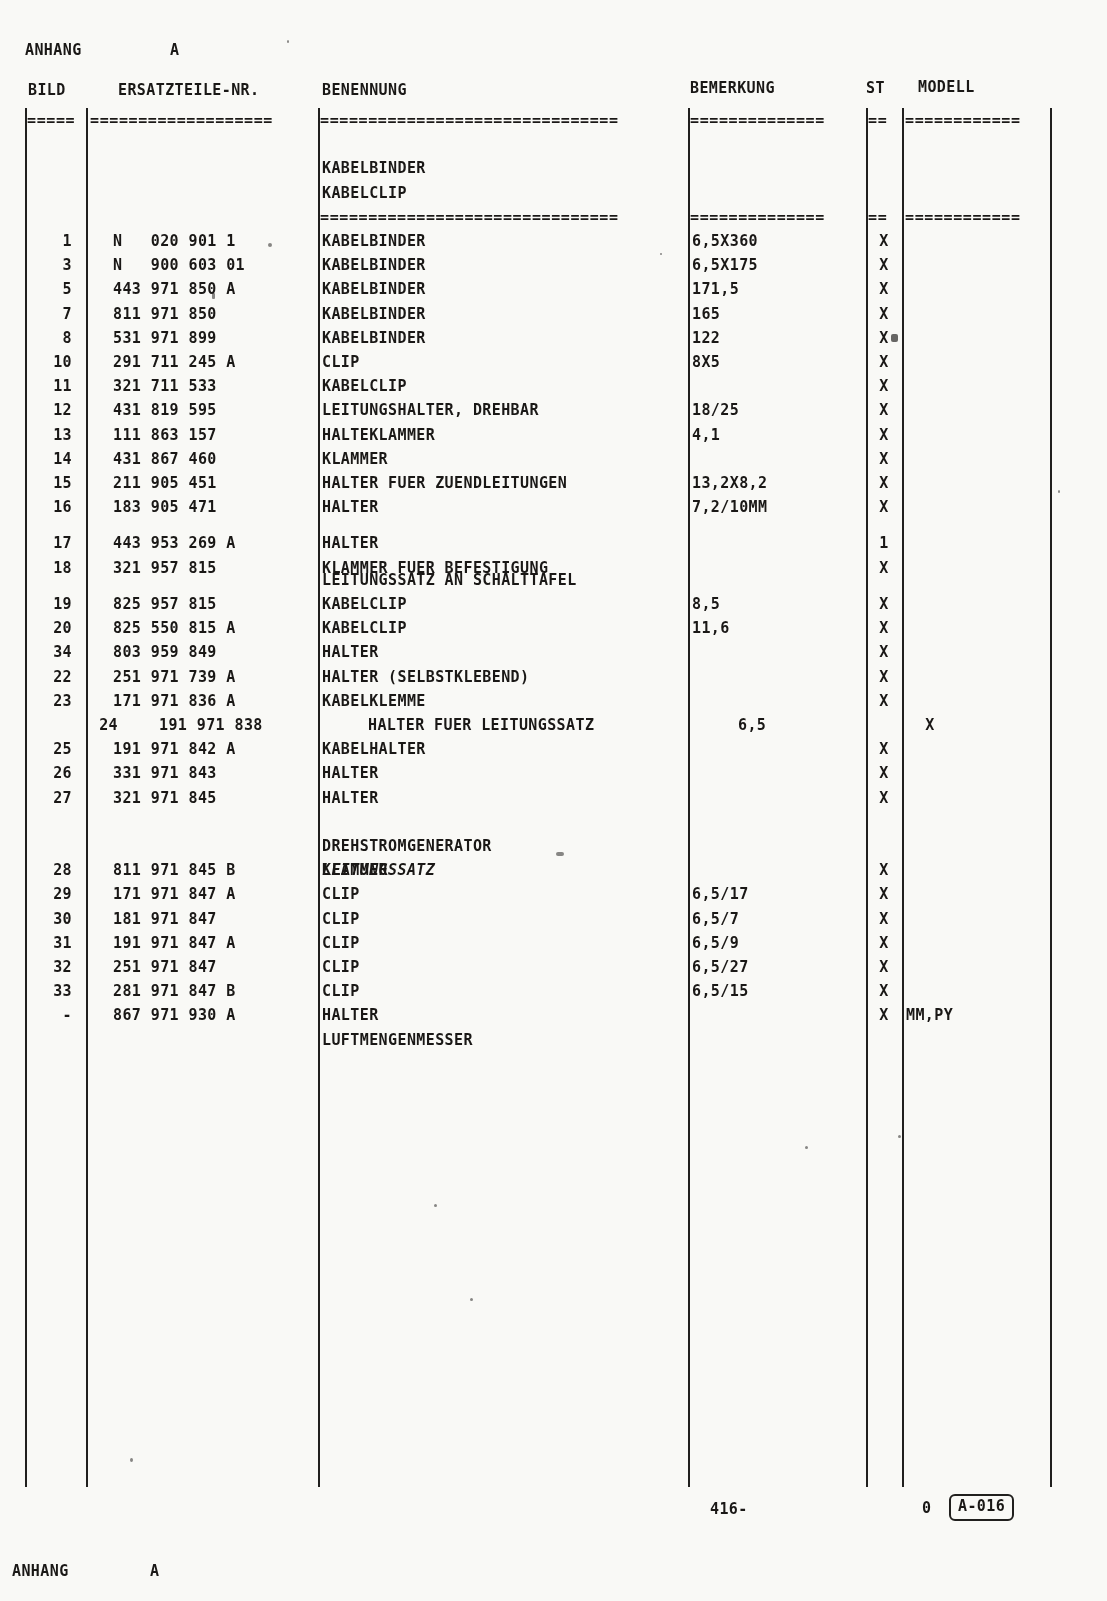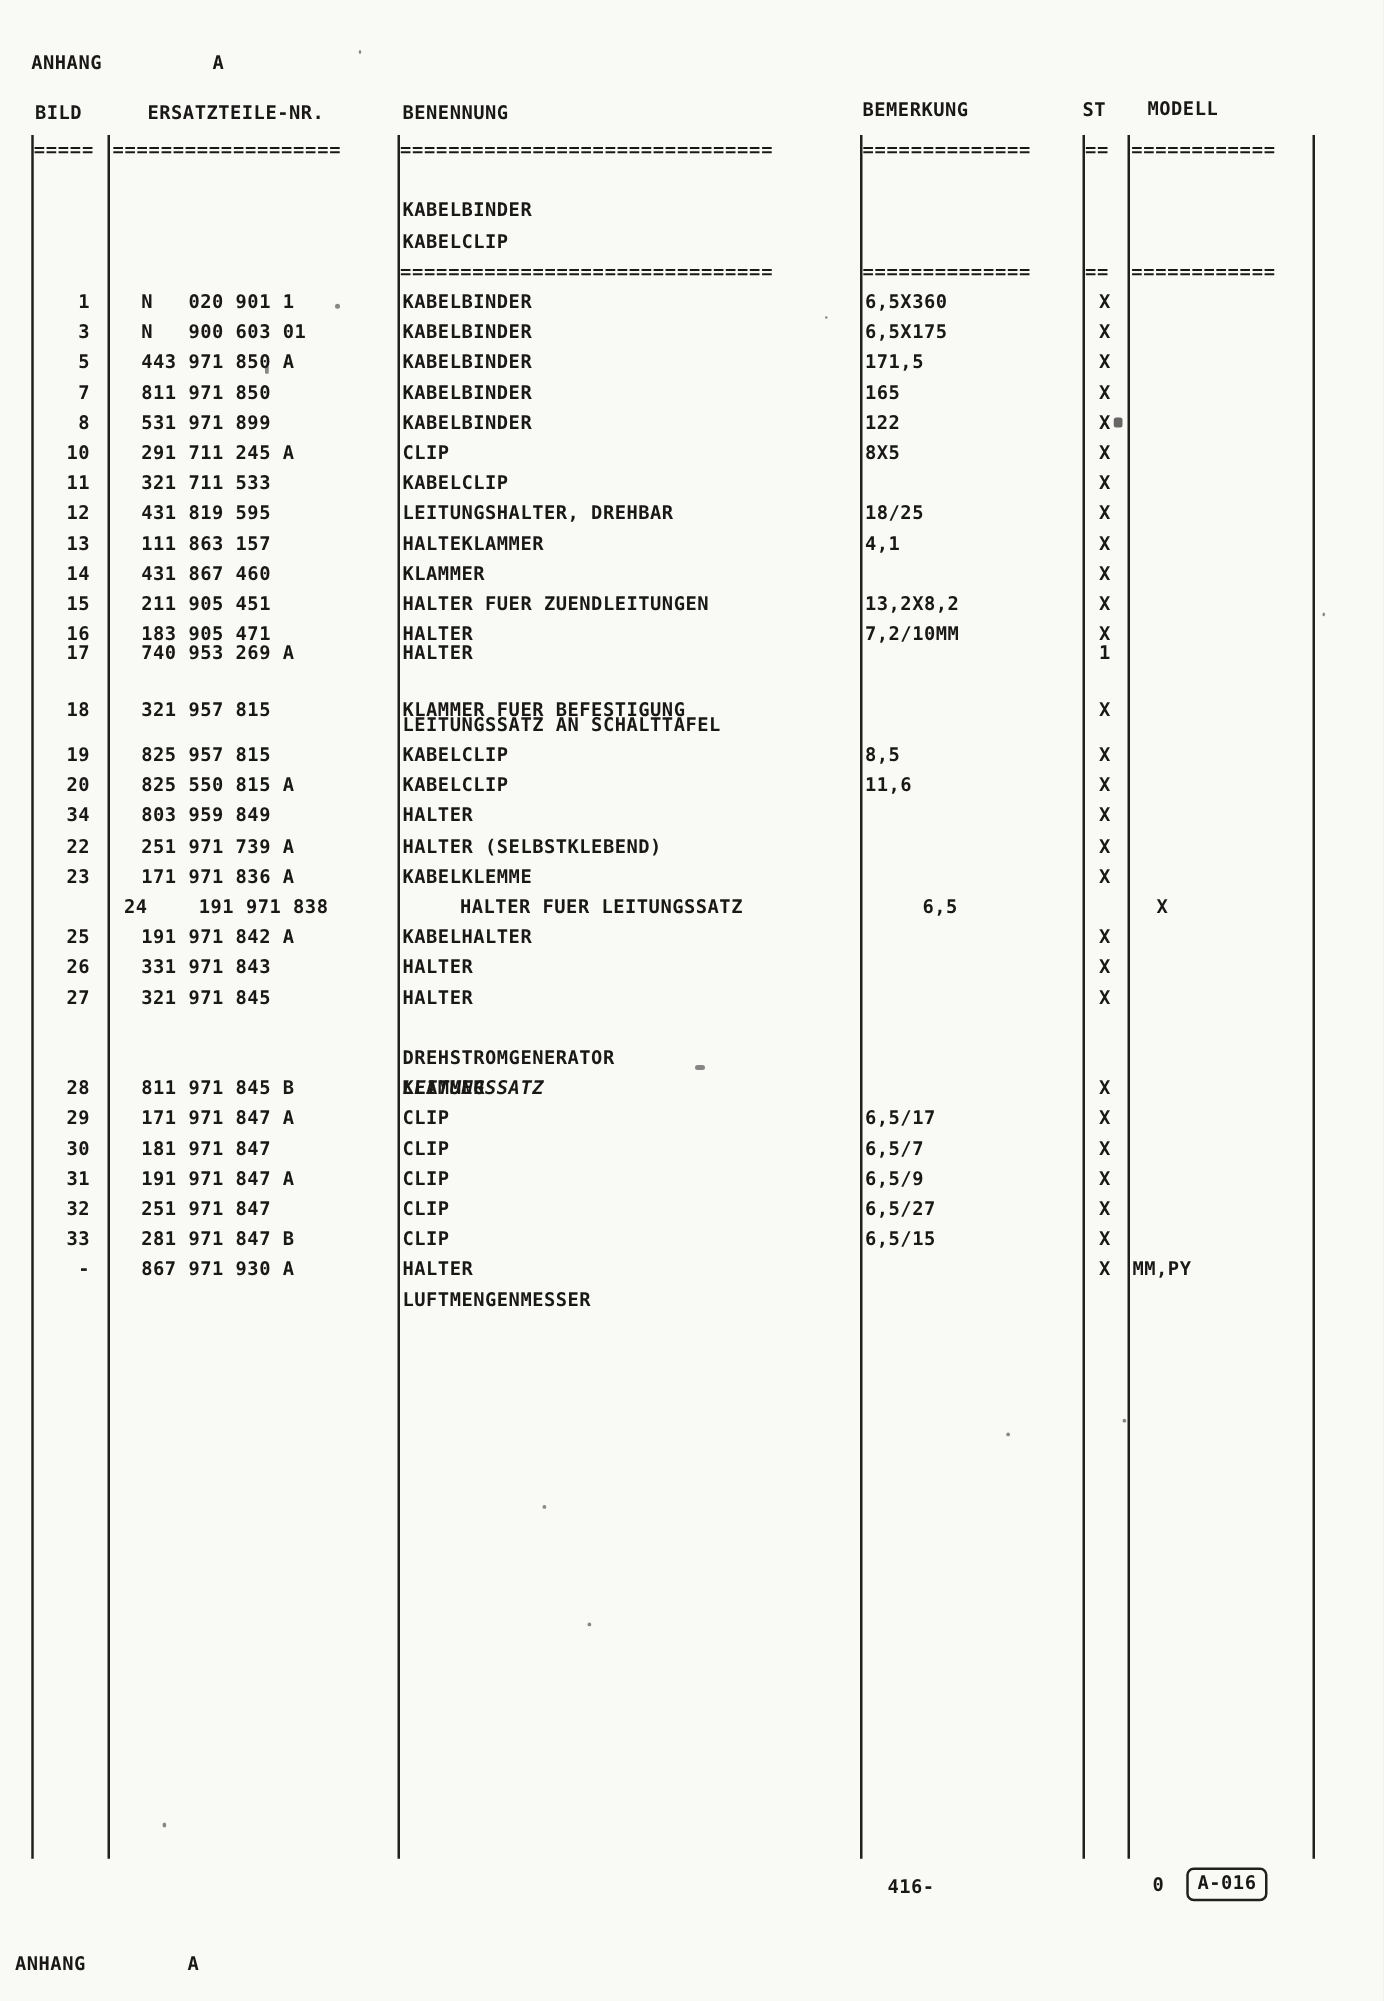--- a/index.html
+++ b/index.html
@@ -168,23 +168,23 @@
         <span class="cell c-bem">13,2X8,2</span>
         <span class="cell c-st">X</span>
       </div>
       <div class="trow" style="top: 497.2px;">
         <span class="cell c-bild">16</span>
         <span class="cell c-nr">183 905 471</span>
         <span class="cell c-ben">HALTER</span>
         <span class="cell c-bem">7,2/10MM</span>
         <span class="cell c-st">X</span>
       </div>
-      <div class="trow" style="top: 512px;">
+      <div class="trow" style="top: 533px;">
         <span class="cell c-bild">17</span>
-        <span class="cell c-nr">740 953 269 A</span>
+        <span class="cell c-nr">443 953 269 A</span>
         <span class="cell c-ben">HALTER</span>
         <span class="cell c-st">1</span>
       </div>
       <div class="trow" style="top: 558px;">
         <span class="cell c-bild">18</span>
         <span class="cell c-nr">321 957 815</span>
         <span class="cell c-ben">KLAMMER FUER BEFESTIGUNG</span>
         <span class="cell c-st">X</span>
       </div>
       <div class="trow" style="top: 569.8px;">

